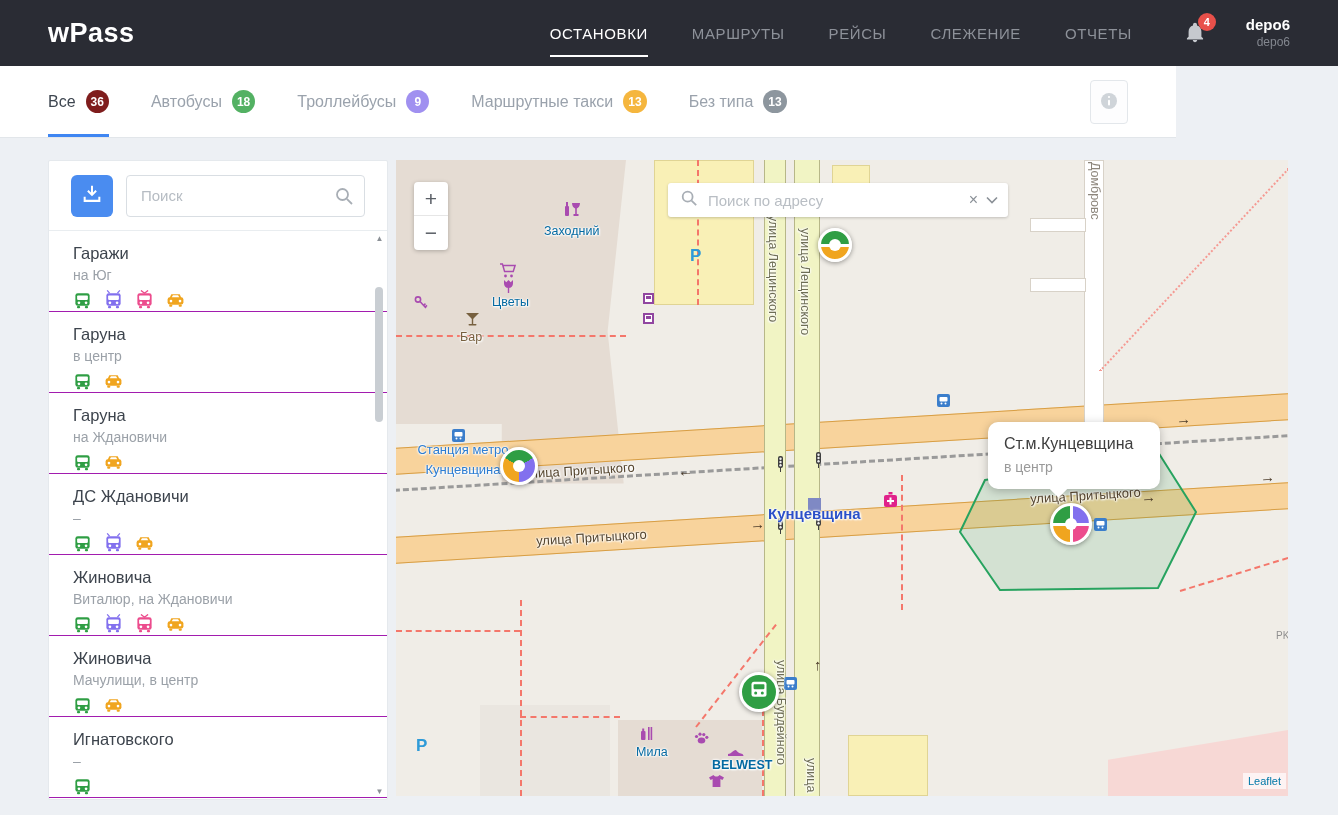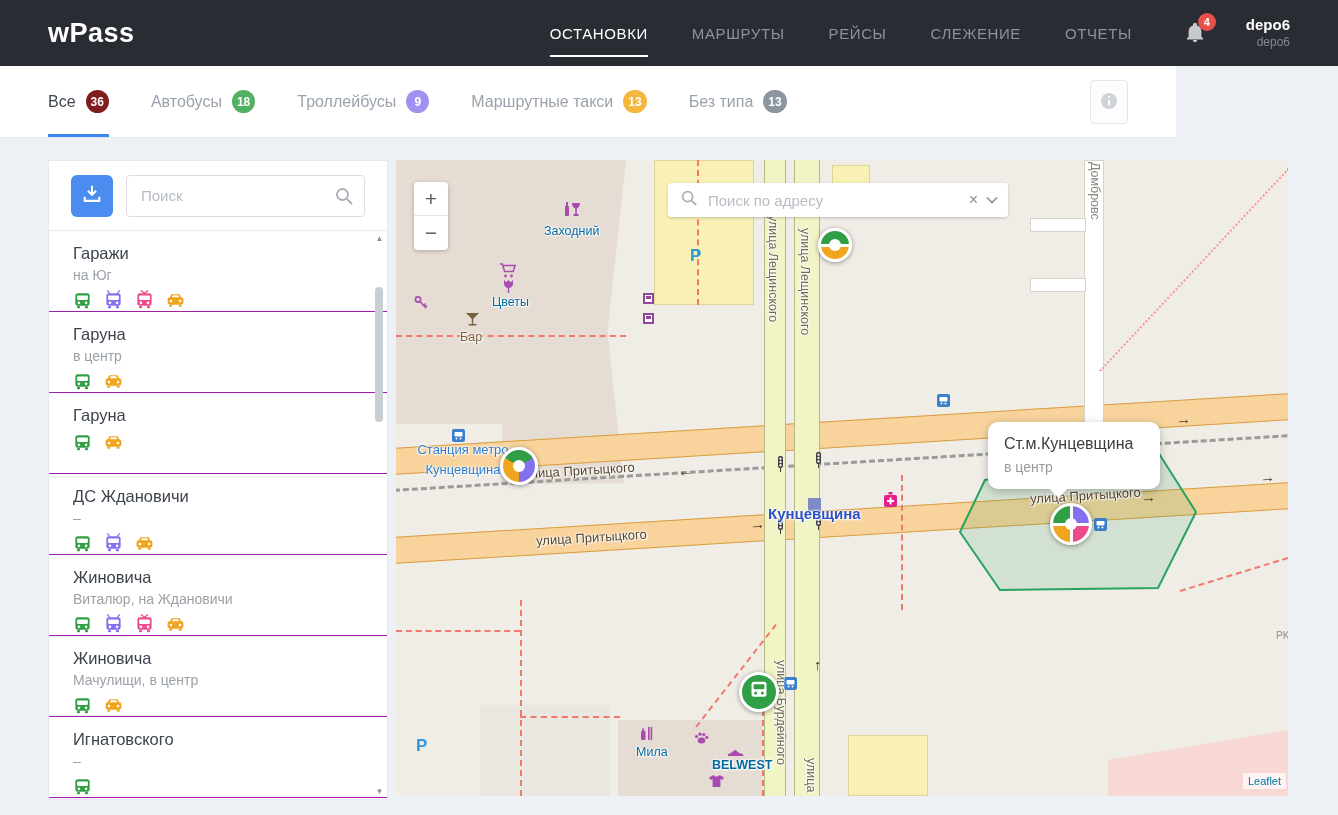--- a/index.html
+++ b/index.html
@@ -253,20 +253,21 @@
                 <circle cx="6.3" cy="14" r="1.7" fill="#fff"></circle>
                 <circle cx="17.7" cy="14" r="1.7" fill="#fff"></circle>
                 <rect x="4" y="18.5" width="4" height="2.6" rx="1.2" fill="#f0a51f"></rect>
                 <rect x="16" y="18.5" width="4" height="2.6" rx="1.2" fill="#f0a51f"></rect>
               </svg>
             </span>
           </div>
   </div>
         <div class="stop">
     <div class="stop-name">Гаруна</div>
+    <div class="stop-dir">на Ждановичи</div>
     <div class="stop-veh">
             <span>
               <svg viewBox="0 0 24 24">
                 <rect x="3" y="4" width="18" height="16" rx="3" fill="#2f9e44"></rect>
                 <rect x="5.2" y="7" width="13.6" height="5.5" rx="1" fill="#fff"></rect>
                 <circle cx="7.5" cy="16.2" r="1.7" fill="#fff"></circle>
                 <circle cx="16.5" cy="16.2" r="1.7" fill="#fff"></circle>
                 <rect x="5" y="20.2" width="4" height="2.8" rx="1.2" fill="#2f9e44"></rect>
                 <rect x="15" y="20.2" width="4" height="2.8" rx="1.2" fill="#2f9e44"></rect>
               </svg>

